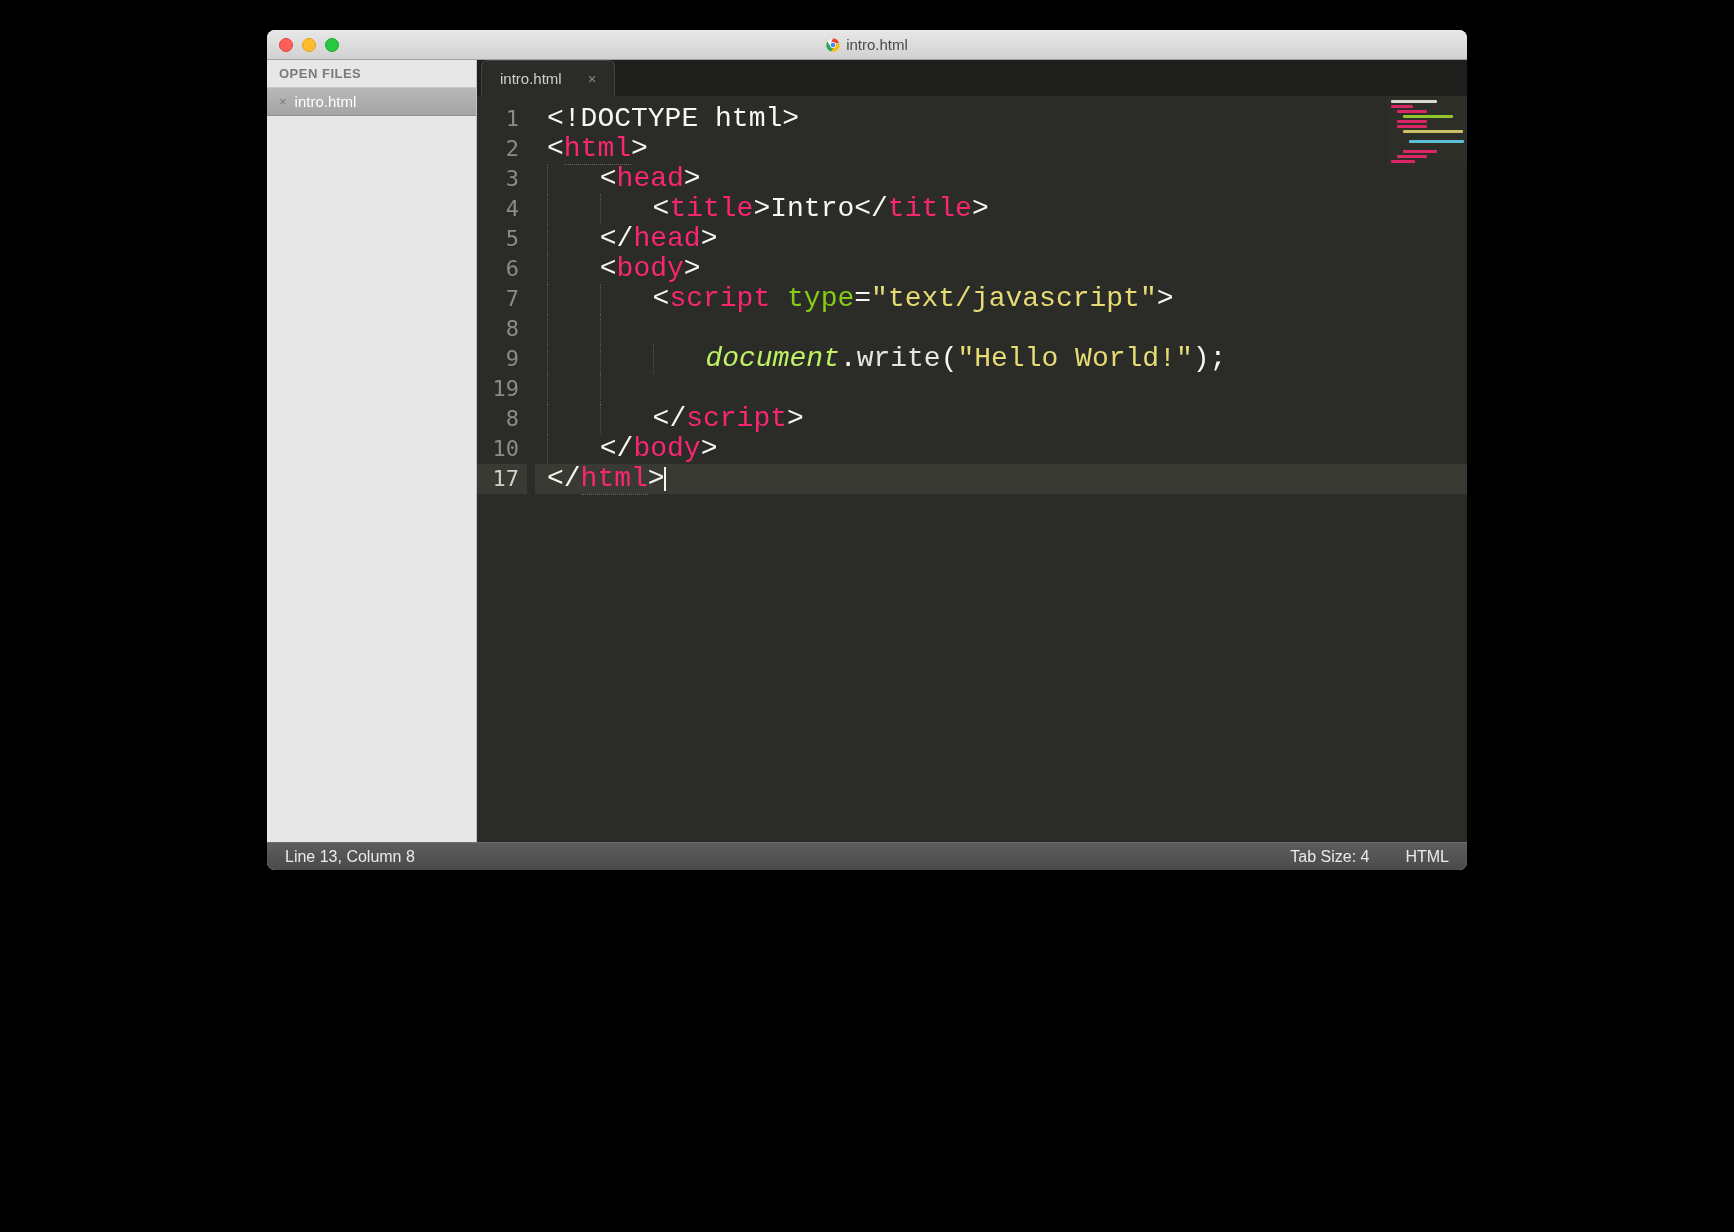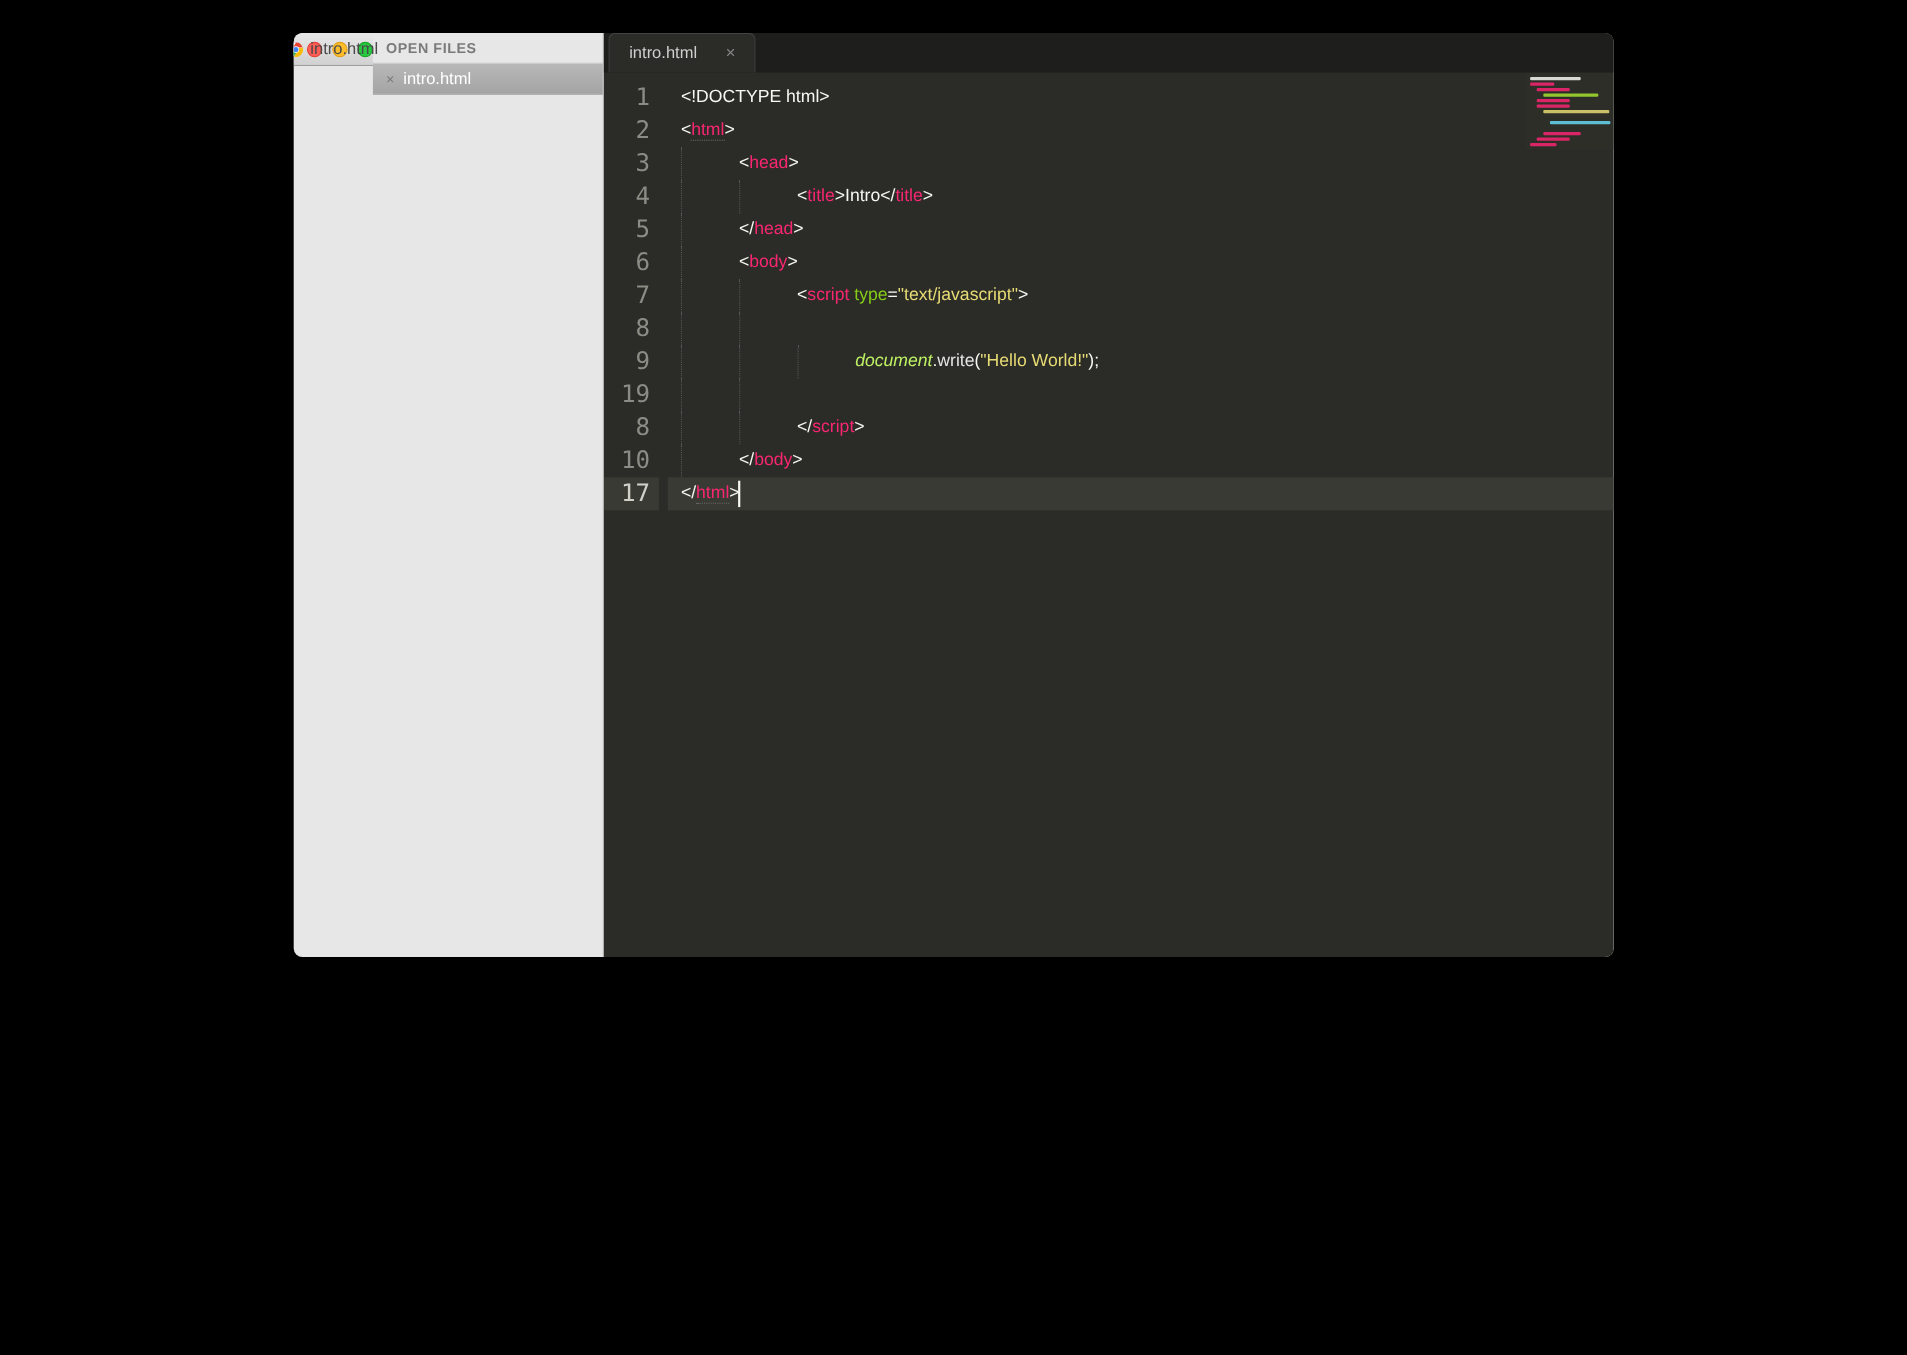--- a/index.html
+++ b/index.html
@@ -1,17 +1,17 @@
 <!DOCTYPE html>
 <html><head>
   <meta charset="utf-8">
   <style>
     * { margin: 0; padding: 0; box-sizing: border-box; }
     body { background: #000; width: 1734px; height: 1232px; font-family: "Helvetica Neue", -apple-system, sans-serif; display: flex; align-items: flex-start; justify-content: center; padding-top: 30px; }
-    .window { width: 1200px; height: 840px; background: #e7e7e7; border-radius: 8px; overflow: hidden; box-shadow: 0 20px 60px rgba(0,0,0,0.7); display: flex; flex-direction: row; }
+    .window { width: 1200px; height: 840px; background: #e7e7e7; border-radius: 8px; overflow: hidden; box-shadow: 0 20px 60px rgba(0,0,0,0.7); display: flex; flex-direction: column; }
     .titlebar { height: 30px; background: linear-gradient(#e8e8e8, #d1d1d1); border-bottom: 1px solid #a0a0a0; display: flex; align-items: center; position: relative; }
     .traffic { display: flex; gap: 9px; padding-left: 12px; }
     .tl { width: 14px; height: 14px; border-radius: 50%; }
     .tl.red { background: #ff5f57; border: 0.5px solid #e24238; }
     .tl.yellow { background: #ffbd2e; border: 0.5px solid #e1a116; }
     .tl.green { background: #28c940; border: 0.5px solid #18a82b; }
     .title-center { position: absolute; left: 0; right: 0; text-align: center; font-size: 15px; color: #4a4a4a; pointer-events: none; display: flex; justify-content: center; align-items: center; gap: 6px; }
     .chrome-icon { width: 14px; height: 14px; display: inline-block; }
     .body { flex: 1; display: flex; min-height: 0; }
     .sidebar { width: 210px; background: #e7e7e7; border-right: 1px solid #c0c0c0; display: flex; flex-direction: column; }
@@ -19,21 +19,21 @@
     .sidebar-item { background: linear-gradient(#b8b8b8, #a4a4a4); color: #fff; font-size: 15px; padding: 5px 12px; display: flex; align-items: center; gap: 8px; border-top: 1px solid #c9c9c9; border-bottom: 1px solid #8f8f8f; }
     .sidebar-item .close-x { color: #7a7a7a; font-size: 13px; }
     .editor-area { flex: 1; background: #2b2b27; display: flex; flex-direction: column; min-width: 0; position: relative; }
     .tabs { height: 36px; background: #1e1e1c; display: flex; align-items: flex-end; }
     .tab { background: #2b2b27; color: #cfcfcf; height: 36px; padding: 0 18px; display: flex; align-items: center; gap: 26px; font-size: 15px; border-top-left-radius: 6px; border-top-right-radius: 6px; border-top: 1px solid #444; border-left: 1px solid #444; border-right: 1px solid #444; margin-left: 4px; }
     .tab .tab-x { color: #888; font-size: 15px; }
     .code-wrap { flex: 1; display: flex; position: relative; overflow: hidden; }
     .gutter { width: 58px; background: #2b2b27; text-align: right; padding: 8px 8px 8px 0; color: #8c8c86; font-family: "Menlo", "Consolas", monospace; font-size: 22px; line-height: 30px; }
     .gutter .ln { height: 30px; padding-right: 8px; }
     .gutter .ln.current { background: #3a3a35; color: #d0d0c8; }
-    .code { flex: 1; padding: 8px 0; font-family: Liberation Sans, sans-serif; font-size: 16px; line-height: 30px; white-space: pre; color: #f8f8f2; position: relative; }
+    .code { flex: 1; padding: 8px 0; font-family: Liberation Mono, monospace; font-size: 28px; line-height: 30px; white-space: pre; color: #f8f8f2; position: relative; }
     .line { height: 30px; padding-left: 12px; position: relative; }
     .line.current { background: #3a3a35; }
     .indent-guide { border-left: 1px dotted #555; position: absolute; top: 0; bottom: 0; }
     .tok-punct { color: #f8f8f2; }
     .tok-tag { color: #f92672; }
     .tok-attr { color: #84cc16; }
     .tok-str { color: #e6db74; }
     .tok-var { color: #bef264; font-style: italic; }
     .tok-func { color: #e5e5e5; }
     .tok-doctype { color: #f8f8f2; }
@@ -117,13 +117,18 @@
           <div class="mm-line" style="width:55px;background:#66d9ef;margin-left:18px"></div>
           <div class="mm-line" style="width:0"></div>
           <div class="mm-line" style="width:34px;background:#f92672;margin-left:12px"></div>
           <div class="mm-line" style="width:30px;background:#f92672;margin-left:6px"></div>
           <div class="mm-line" style="width:24px;background:#f92672"></div>
         </div>
       </div>
     </div>
   </div>
 
+  <div class="statusbar">
+    <div class="status-left">Line 13, Column 8</div>
+    <div class="status-seg">Tab Size: 4</div>
+    <div class="status-seg">HTML</div>
+  </div>
 </div>
 
 </body></html>

